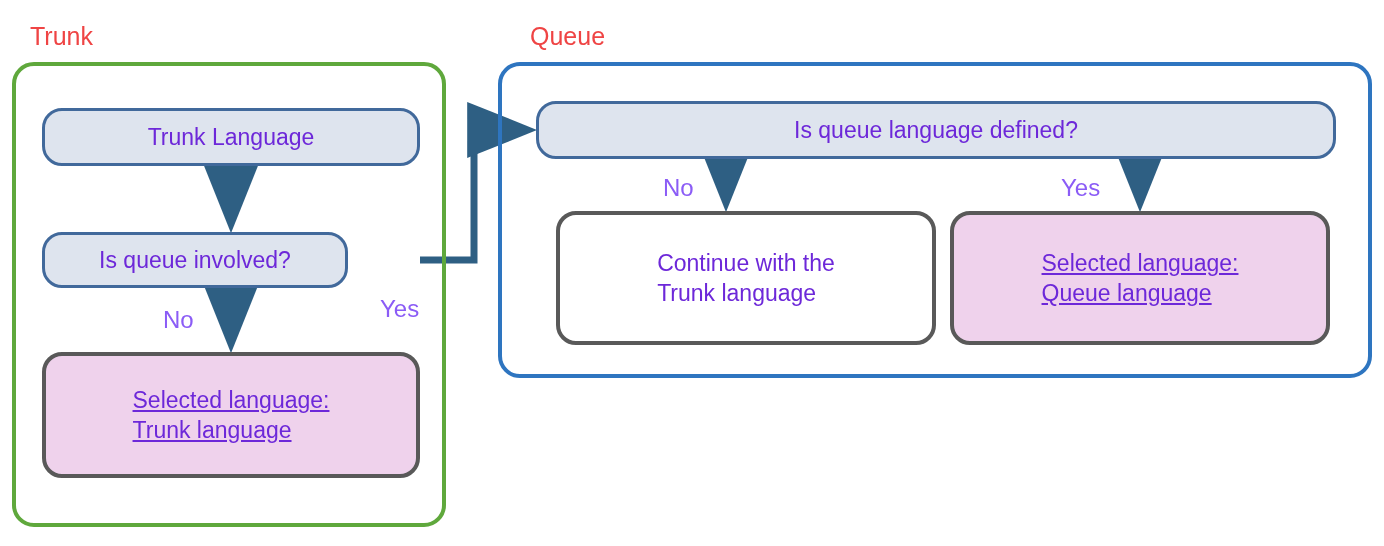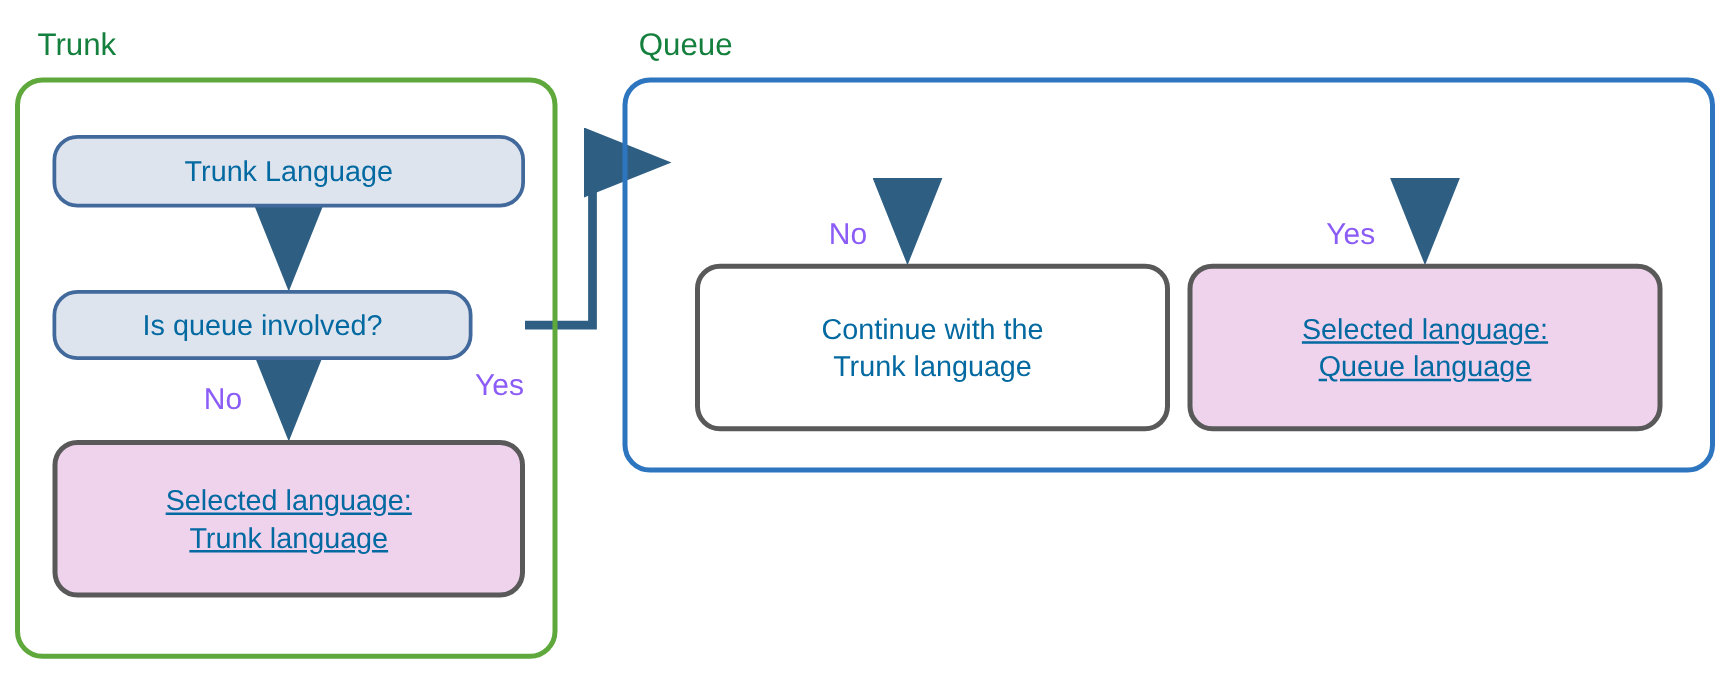--- a/index.html
+++ b/index.html
@@ -41,59 +41,59 @@
     width: 874px;
     height: 316px;
     border-width: 4px;
     border-color: #2E75C0;
   }
 
   .group-label {
     position: absolute;
     font-size: 25px;
     line-height: 30px;
-    color: #15803d;
+    color: #ef4444;
     white-space: nowrap;
   }
   .label-trunk { left: 30px; top: 21px; }
-  .label-queue { left: 511px; top: 21px; }
+  .label-queue { left: 530px; top: 21px; }
 
   
   .node {
     position: absolute;
     box-sizing: border-box;
     display: flex;
     align-items: center;
     justify-content: center;
-    text-align: center;
+    text-align: left;
     border-style: solid;
     border-radius: 20px;
     font-size: 23px;
     line-height: 30px;
-    color: #0369a1;
+    color: #6d28d9;
   }
   .node-blue {
     background: #DEE4EE;
     border-width: 3px;
     border-color: #41699B;
   }
   .node-pink {
     background: #EFD2EC;
     border-width: 4px;
     border-color: #595959;
     text-decoration: underline;
   }
   .node-white {
     background: #FFFFFF;
     border-width: 4px;
     border-color: #595959;
   }
 
   .n-trunk-language   { left: 42px;  top: 108px; width: 378px; height: 58px; }
-  .n-is-queue-involved{ left: 42px;  top: 232px; width: 336px; height: 56px; }
+  .n-is-queue-involved{ left: 42px;  top: 232px; width: 306px; height: 56px; }
   .n-selected-trunk   { left: 42px;  top: 352px; width: 378px; height: 126px; }
   .n-is-queue-lang    { left: 536px; top: 101px; width: 800px; height: 58px; }
   .n-continue-trunk   { left: 536px; top: 211px; width: 380px; height: 134px; margin-left: 20px; }
   .n-selected-queue   { left: 950px; top: 211px; width: 380px; height: 134px; }
 
   
   .edge-label {
     position: absolute;
     font-size: 24px;
     line-height: 28px;
@@ -158,20 +158,21 @@
 
   <div class="group-box group-queue"></div>
   <div class="group-label label-queue">Queue</div>
 
   <div class="node node-blue n-trunk-language">Trunk Language</div>
 
   <div class="node node-blue n-is-queue-involved">Is queue involved?</div>
 
   <div class="node node-pink n-selected-trunk">Selected language:<br>Trunk language</div>
 
+  <div class="node node-blue n-is-queue-lang">Is queue language defined?</div>
 
   <div class="node node-white n-continue-trunk">Continue with the<br>Trunk language</div>
 
   <div class="node node-pink n-selected-queue">Selected language:<br>Queue language</div>
 
   <div class="edge-label el-trunk-no">No</div>
   <div class="edge-label el-trunk-yes">Yes</div>
   <div class="edge-label el-queue-no">No</div>
   <div class="edge-label el-queue-yes">Yes</div>
 

